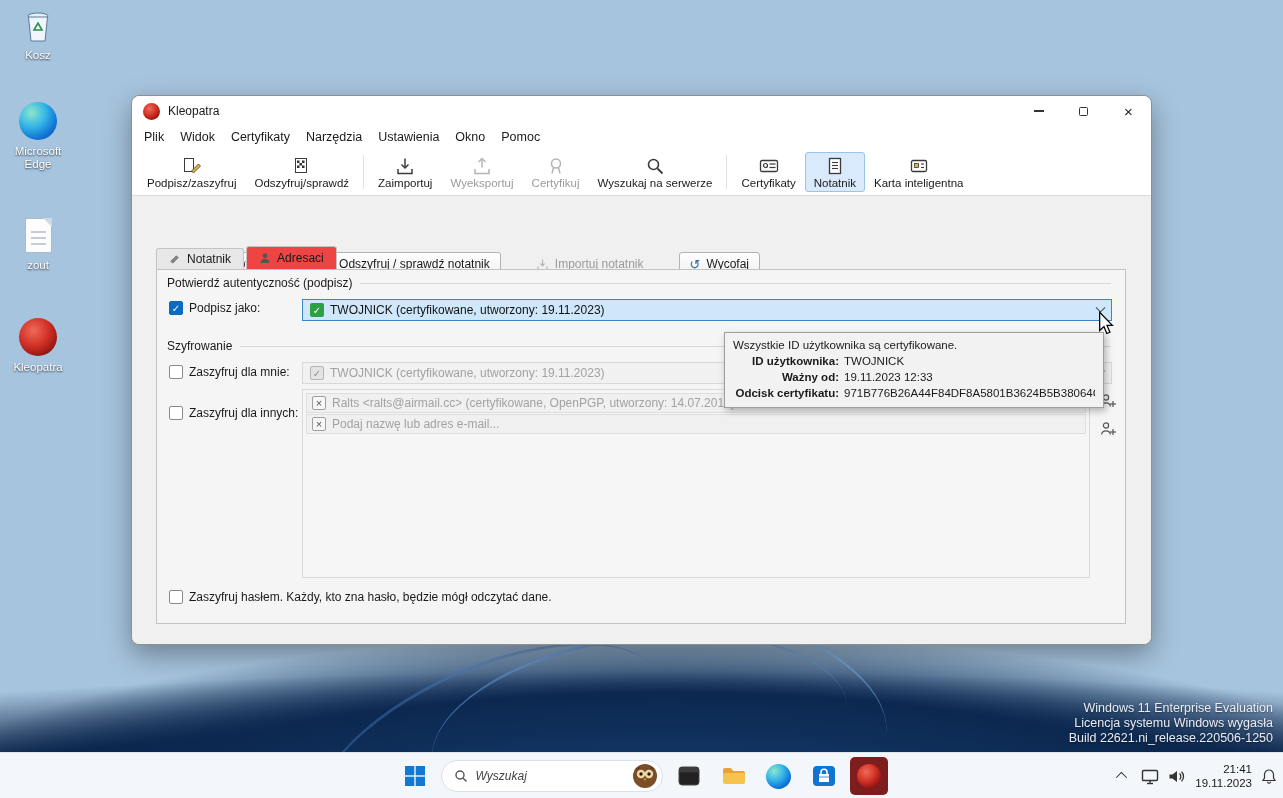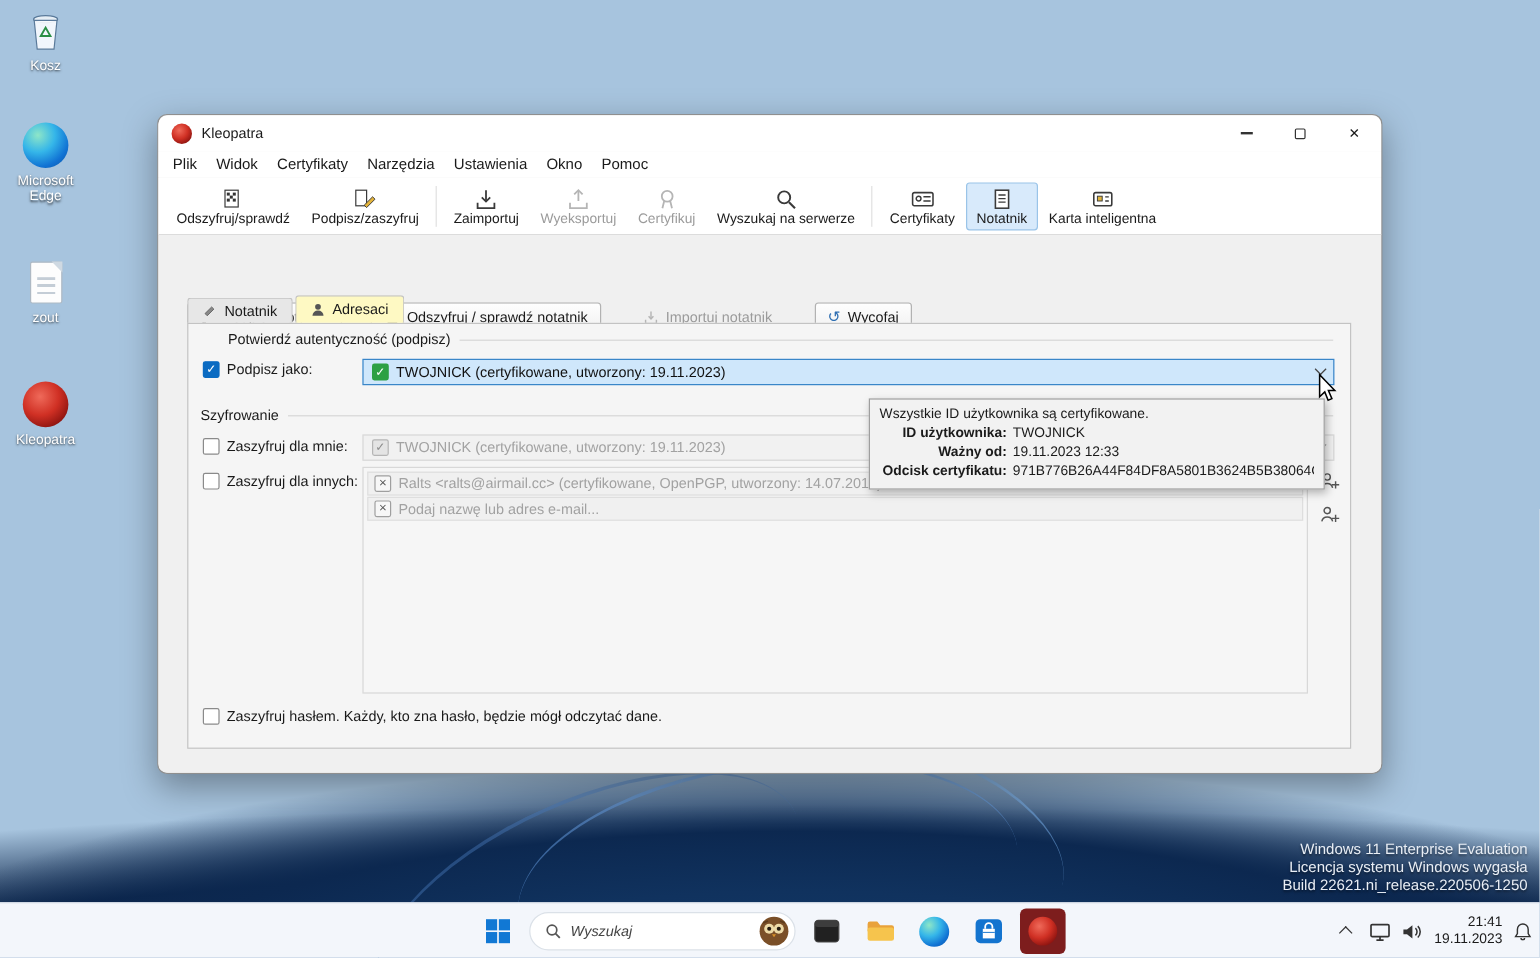--- a/index.html
+++ b/index.html
@@ -70,21 +70,21 @@
 
   .actions { position:absolute; left:24px; top:32px; display:flex; gap:24px;margin-top:24px; }
   .btn { display:flex; align-items:center; gap:6px; font-size:12px; padding:3px 10px;
     border:1px solid #b2b2b2; border-radius:3px; background:linear-gradient(#fefefe,#f1f1f1); height:24px; }
   .btn.disabled { border-color:transparent; background:transparent; color:#9b9b9b; }
 
   .tabs { position:absolute; left:24px; top:50px; display:flex; align-items:flex-end; }
   .tab { display:flex; gap:6px; align-items:center; font-size:12px; padding:3px 12px;
     border:1px solid #c3c3c3; border-bottom:none; background:#e7e7e7; border-radius:3px 3px 0 0;
     margin-right:2px; height:21px; }
-  .tab.active { background:#fef9c3; height:23px; position:relative; z-index:3; }
+  .tab.active { background:#ef4444; height:23px; position:relative; z-index:3; }
 
   .panel { position:absolute; left:24px; top:73px; width:970px; height:355px;
     border:1px solid #c3c3c3; background:#f5f5f5; z-index:2; }
 
   .hdr { position:absolute; left:10px; right:14px; display:flex; align-items:center; gap:8px; font-size:12px; }
   .hline { flex:1; height:1px; background:#d6d6d6; }
 
   .cbrow { position:absolute; display:flex; align-items:center; gap:6px; font-size:12px; }
   .cb { width:14px; height:14px; border:1px solid #8a8a8a; background:#fff; border-radius:2px;
     display:inline-flex; align-items:center; justify-content:center; font-size:10px; color:transparent; flex:0 0 auto; }
@@ -217,41 +217,41 @@
     <span class="menu-item">Narzędzia</span>
     <span class="menu-item">Ustawienia</span>
     <span class="menu-item">Okno</span>
     <span class="menu-item">Pomoc</span>
   </div>
 
   <div class="toolbar">
     <div class="titem">
       <span>
         <svg width="20" height="20" viewBox="0 0 20 20">
+            <rect x="2.5" y="2.5" width="9" height="13" fill="#fff" stroke="#3a3a3a"></rect>
+            <path d="M9.5 15 L16.5 8 L18.5 10 L11.5 17 Z" fill="#e3b33a" stroke="#3a3a3a" stroke-width="0.8"></path>
+          </svg>
+      </span>
+      <span>Podpisz/zaszyfruj</span>
+    </div>
+    <div class="titem">
+      <span>
+        <svg width="20" height="20" viewBox="0 0 20 20">
             <rect x="3.5" y="2.5" width="11" height="14" fill="#fff" stroke="#3a3a3a"></rect>
             <g fill="#333">
               <rect x="5" y="4.5" width="2.5" height="2.5"></rect>
               <rect x="10" y="4.5" width="2.5" height="2.5"></rect>
               <rect x="7.5" y="7" width="2.5" height="2.5"></rect>
               <rect x="5" y="9.5" width="2.5" height="2.5"></rect>
               <rect x="10" y="9.5" width="2.5" height="2.5"></rect>
             </g>
           </svg>
       </span>
       <span>Odszyfruj/sprawdź</span>
     </div>
-    <div class="titem">
-      <span>
-        <svg width="20" height="20" viewBox="0 0 20 20">
-            <rect x="2.5" y="2.5" width="9" height="13" fill="#fff" stroke="#3a3a3a"></rect>
-            <path d="M9.5 15 L16.5 8 L18.5 10 L11.5 17 Z" fill="#e3b33a" stroke="#3a3a3a" stroke-width="0.8"></path>
-          </svg>
-      </span>
-      <span>Podpisz/zaszyfruj</span>
-    </div>
     <div class="tsep"></div>
     <div class="titem">
       <span>
         <svg width="20" height="20" viewBox="0 0 20 20" fill="none" stroke="#3a3a3a" stroke-width="1.5">
             <path d="M3 13 v4.5 h14 V13"></path>
             <line x1="10" y1="2.5" x2="10" y2="11.5"></line>
             <path d="M6.5 8.5 L10 12 L13.5 8.5"></path>
           </svg>
       </span>
       <span>Zaimportuj</span>
@@ -372,21 +372,21 @@
               <circle cx="6.5" cy="4" r="2.6" fill="#555"></circle>
               <path d="M1.5 12 a5 4.6 0 0 1 10 0 Z" fill="#555"></path>
             </svg>
         </span>
         <span>Adresaci</span>
       </div>
     </div>
 
     <div class="panel">
 
-      <div class="hdr" style="top:6px;margin-left:23px;">
+      <div class="hdr" style="top:6px;">
         <span>Potwierdź autentyczność (podpisz)</span>
         <div class="hline"></div>
       </div>
 
       <div class="cbrow" style="left:12px; top:31px;">
         <span class="cb on">✓</span>
         <span>Podpisz jako:</span>
       </div>
       <div class="combo sel">
         <span class="badge green">✓</span>
@@ -402,21 +402,21 @@
       <div class="cbrow" style="left:12px; top:95px;">
         <span class="cb"></span>
         <span>Zaszyfruj dla mnie:</span>
       </div>
       <div class="combo dis">
         <span class="badge graycheck">✓</span>
         <span>TWOJNICK (certyfikowane, utworzony: 19.11.2023)</span>
         <span class="chev"></span>
       </div>
 
-      <div class="cbrow" style="left:12px; top:124px;">
+      <div class="cbrow" style="left:12px; top:136px;">
         <span class="cb"></span>
         <span>Zaszyfruj dla innych:</span>
       </div>
 
       <div class="recipients">
         <div class="entry">
           <span class="badge xbox">×</span>
           <span>Ralts &lt;ralts@airmail.cc&gt; (certyfikowane, OpenPGP, utworzony: 14.07.2018)</span>
         </div>
         <div class="entry">

